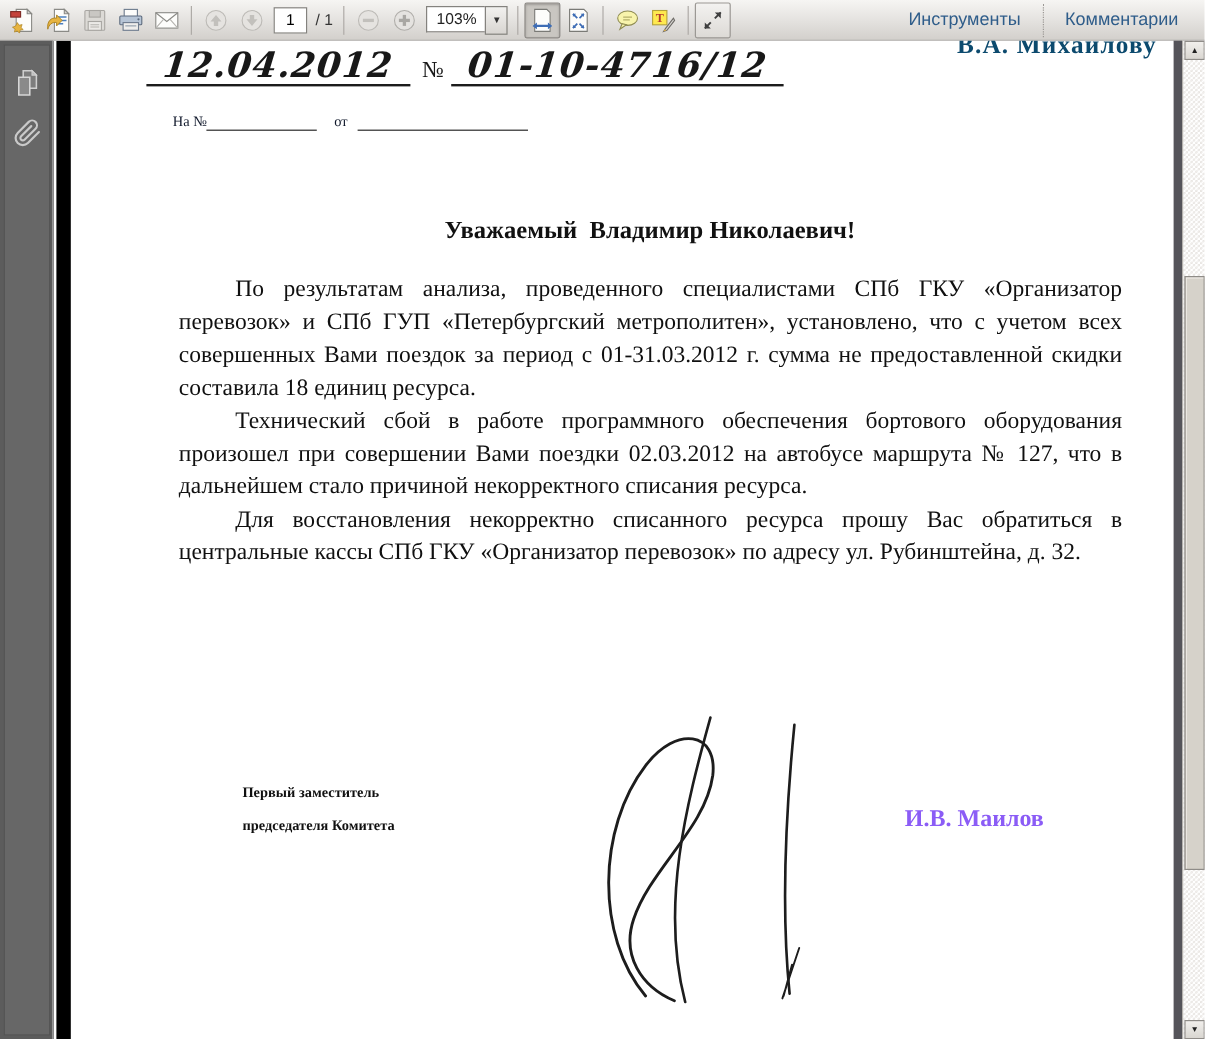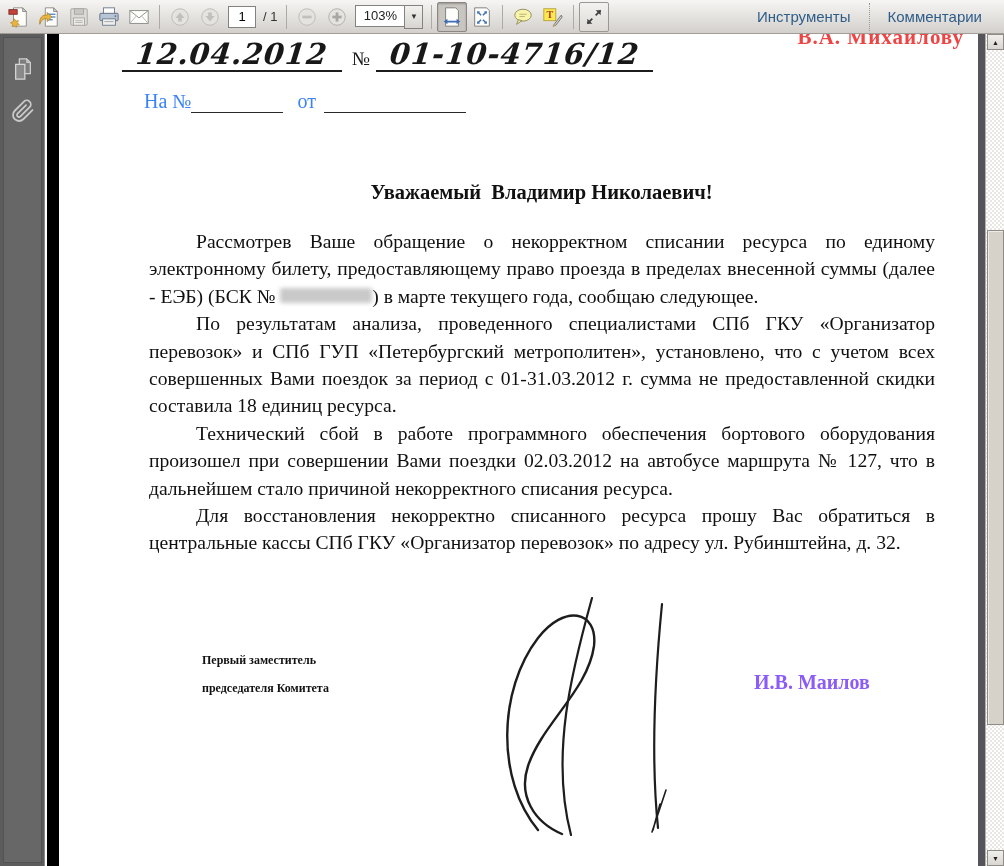--- a/index.html
+++ b/index.html
@@ -33,30 +33,30 @@
   .side-icon{width:44px;height:34px;display:flex;align-items:center;justify-content:center;position:absolute;left:-3px;}
   .side-icon.pages{top:14px;}
   .side-icon.clip{top:56px;}
 
   
   .page{position:absolute;top:34px;left:44px;width:934px;height:832px;background:#ffffff;overflow:hidden;}
   .scan-edge{position:absolute;top:0;left:3px;width:12px;height:832px;background:#000;}
   .scan-edge-line{position:absolute;top:0;left:0;width:1px;height:832px;background:#8a8a8a;}
 
   .addressee{position:absolute;top:-9px;right:14px;font-family:"Liberation Serif",serif;
-             font-weight:bold;font-size:21px;color:#ef4444;letter-spacing:1px;}
+             font-weight:bold;font-size:21px;color:#0c4a6e;letter-spacing:1px;}
 
   .stamp-line{position:absolute;top:6px;left:78px;display:flex;align-items:flex-end;white-space:nowrap;}
   .hw-wrap{border-bottom:2px solid #1c1c1c;padding:0 14px 1px 14px;display:inline-block;}
   .hw{display:inline-block;font-family:"DejaVu Serif",serif;font-style:italic;font-weight:bold;
       font-size:29px;color:#181818;transform:skewX(-6deg);letter-spacing:1px;line-height:1;}
   .no-sign{font-family:"Liberation Serif",serif;font-size:19px;color:#1a1a1a;margin:0 6px 2px 10px;}
 
   .reply-line{position:absolute;top:56px;left:100px;font-family:"Liberation Serif",serif;
-              font-size:20px;color:#3b82f6;display:flex;align-items:flex-end;white-space:nowrap;}
+              font-size:12px;color:#0f172a;display:flex;align-items:flex-end;white-space:nowrap;}
   .blank{display:inline-block;border-bottom:1.5px solid #2a2a2a;height:18px;}
   .blank.b1{width:92px;}
   .blank.b2{width:142px;margin-left:8px;}
   .ot-label{margin-left:14px;text-align:center;}
 
   .salutation{position:absolute;top:147px;left:105px;width:785px;text-align:center;
               font-family:"Liberation Serif",serif;font-weight:bold;font-size:20.5px;color:#111;
               white-space:pre-wrap;}
 
   .body-block{position:absolute;top:194px;left:105px;width:786px;
@@ -267,21 +267,20 @@
     <div class="reply-line">
       <span>На №</span>
       <span class="blank b1"></span>
       <span class="ot-label">от</span>
       <span class="blank b2"></span>
     </div>
 
     <div class="salutation">Уважаемый  Владимир Николаевич!</div>
 
     <div class="body-block">
-      <p class="para"><span>Рассмотрев Ваше обращение о некорректном списании ресурса по единому электронному билету, предоставляющему право проезда в пределах внесенной суммы (далее - ЕЭБ) (БСК № </span><span class="redacted"></span><span>) в марте текущего года, сообщаю следующее.</span></p>
       <p class="para">По результатам анализа, проведенного специалистами СПб ГКУ «Организатор перевозок» и СПб ГУП «Петербургский метрополитен», установлено, что с учетом всех совершенных Вами поездок за период с 01-31.03.2012 г. сумма не предоставленной скидки составила 18 единиц ресурса.</p>
       <p class="para">Технический сбой в работе программного обеспечения бортового оборудования произошел при совершении  Вами поездки 02.03.2012 на автобусе маршрута № 127, что в дальнейшем стало причиной некорректного списания ресурса.</p>
       <p class="para">Для восстановления некорректно списанного ресурса прошу Вас обратиться в центральные кассы СПб ГКУ «Организатор перевозок» по адресу ул. Рубинштейна, д. 32.</p>
     </div>
 
     <div class="sig-title">
       <div>Первый заместитель</div>
       <div>председателя Комитета</div>
     </div>
 

